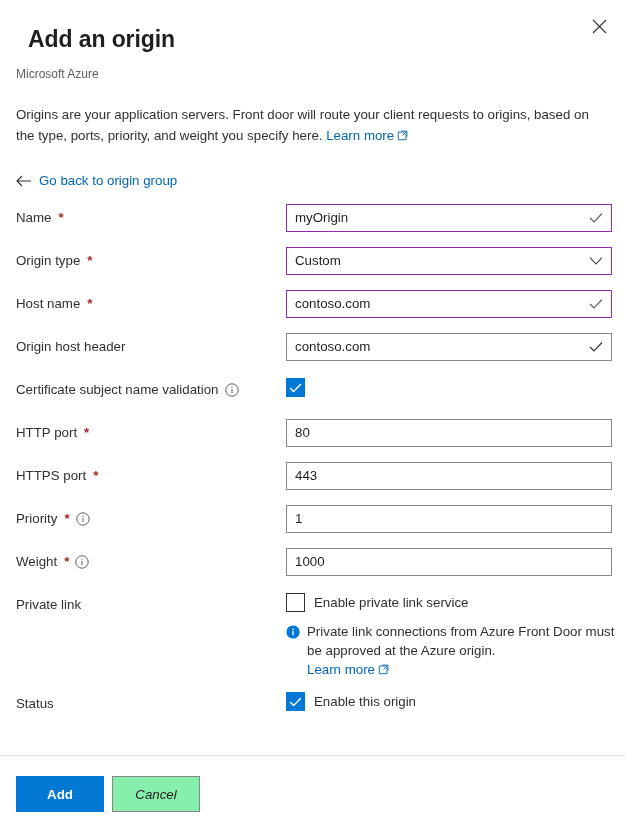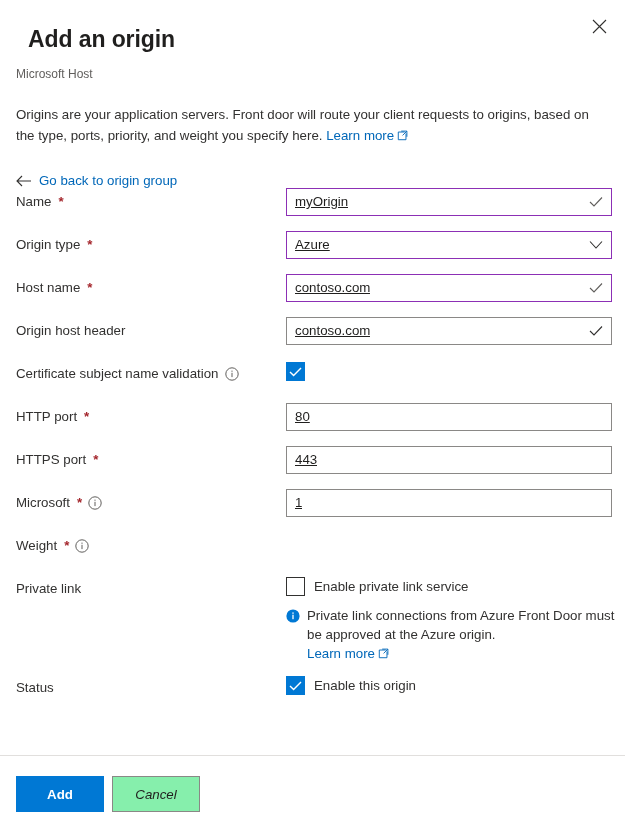--- a/index.html
+++ b/index.html
@@ -49,21 +49,21 @@
   }
   .lnk { color: #0067b8; text-decoration: none; cursor: pointer; }
   .ext-ico { display:inline-block; vertical-align: -1px; margin-left: 3px; }
 
   
   .backrow { margin: 26px 16px 0 16px; display: flex; align-items: center; gap: 7px; }
   .back-arrow { color: #323130; display:flex; align-items:center; }
   .back-text { font-size: 13.3px; color: #0067b8; cursor: pointer; }
 
   
-  .form { }
+  .form { margin-top: 16px; }
   .row {
     display: flex;
     align-items: flex-start;
     padding: 0 16px;
     min-height: 43px;
   }
   .label-cell {
     width: 270px;
     flex: 0 0 270px;
     display: flex;
@@ -85,21 +85,20 @@
     height: 28px;
     border: 1px solid #8a8886;
     background: #ffffff;
     display: flex;
     align-items: center;
     padding: 0 30px 0 8px;
     font-size: 13.3px;
     color: #201f1e;
     line-height: 26px;
     cursor: text;
-    text-decoration: underline;
   }
   .field.validated { border-color: #8c2fb5; }
   .field .fval { white-space: nowrap; overflow: hidden; text-overflow: ellipsis; }
   .field-ico {
     position: absolute;
     right: 8px; top: 50%;
     transform: translateY(-50%);
     display: flex; align-items: center;
     color: #605e5c;
     pointer-events: none;
@@ -164,21 +163,21 @@
   .btn-primary { background: #0078d4; color: #ffffff; border-color: #0078d4; font-weight:600; }
   .btn-secondary { background: #86efac; color: #201f1e; border-color: #8a8886; font-style: italic; }
 </style>
 </head>
 <body>
 
 <div class="panel">
 
   <div class="header">
     <h1 class="title">Add an origin</h1>
-    <div class="subtitle">Microsoft Host</div>
+    <div class="subtitle">Microsoft Azure</div>
   </div>
   <button class="close-btn">
     <span>
       <svg width="15" height="15" viewBox="0 0 15 15">
           <path d="M1 1 L14 14 M14 1 L1 14" stroke="#323130" stroke-width="1.1" fill="none"></path>
         </svg>
     </span>
   </button>
 
   <div class="desc">
@@ -218,21 +217,21 @@
       </div>
     </div>
 
     <div class="row">
       <div class="label-cell">
         <span>Origin type</span>
         <span class="req">*</span>
       </div>
       <div class="ctrl-cell">
         <div class="field select validated">
-          <span class="fval">Azure</span>
+          <span class="fval">Custom</span>
           <span class="field-ico">
             <svg width="14" height="9" viewBox="0 0 14 9">
                 <path d="M1 1 L7 7.5 L13 1" stroke="#323130" stroke-width="1.1" fill="none"></path>
               </svg>
           </span>
         </div>
       </div>
     </div>
 
     <div class="row">
@@ -310,21 +309,21 @@
       </div>
       <div class="ctrl-cell">
         <div class="field">
           <span class="fval">443</span>
         </div>
       </div>
     </div>
 
     <div class="row">
       <div class="label-cell">
-        <span>Microsoft</span>
+        <span>Priority</span>
         <span class="req">*</span>
         <span class="info-ico">
           <svg width="14" height="14" viewBox="0 0 14 14">
               <circle cx="7" cy="7" r="6.2" stroke="#605e5c" stroke-width="1" fill="none"></circle>
               <rect x="6.5" y="5.8" width="1" height="4.3" fill="#605e5c"></rect>
               <rect x="6.5" y="3.6" width="1" height="1.2" fill="#605e5c"></rect>
             </svg>
         </span>
       </div>
       <div class="ctrl-cell">
@@ -338,20 +337,25 @@
       <div class="label-cell">
         <span>Weight</span>
         <span class="req">*</span>
         <span class="info-ico">
           <svg width="14" height="14" viewBox="0 0 14 14">
               <circle cx="7" cy="7" r="6.2" stroke="#605e5c" stroke-width="1" fill="none"></circle>
               <rect x="6.5" y="5.8" width="1" height="4.3" fill="#605e5c"></rect>
               <rect x="6.5" y="3.6" width="1" height="1.2" fill="#605e5c"></rect>
             </svg>
         </span>
+      </div>
+      <div class="ctrl-cell">
+        <div class="field">
+          <span class="fval">1000</span>
+        </div>
       </div>
     </div>
 
     <div class="row" style="min-height:88px;">
       <div class="label-cell">
         <span>Private link</span>
       </div>
       <div class="ctrl-cell">
         <div class="cbrow">
           <span class="cb"></span>

